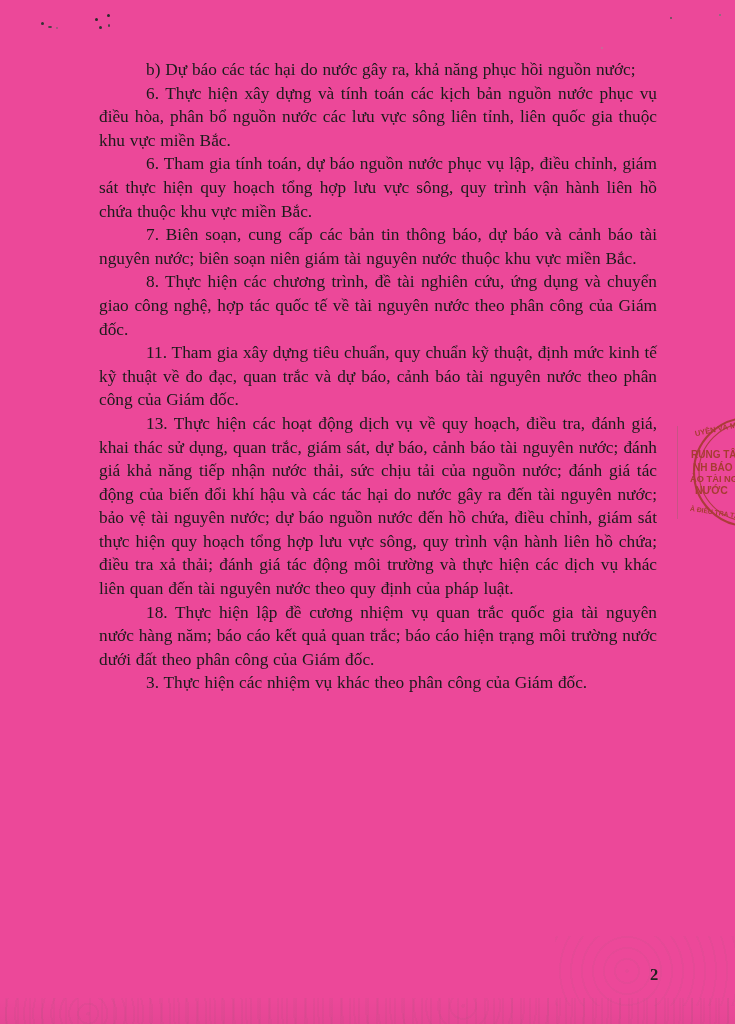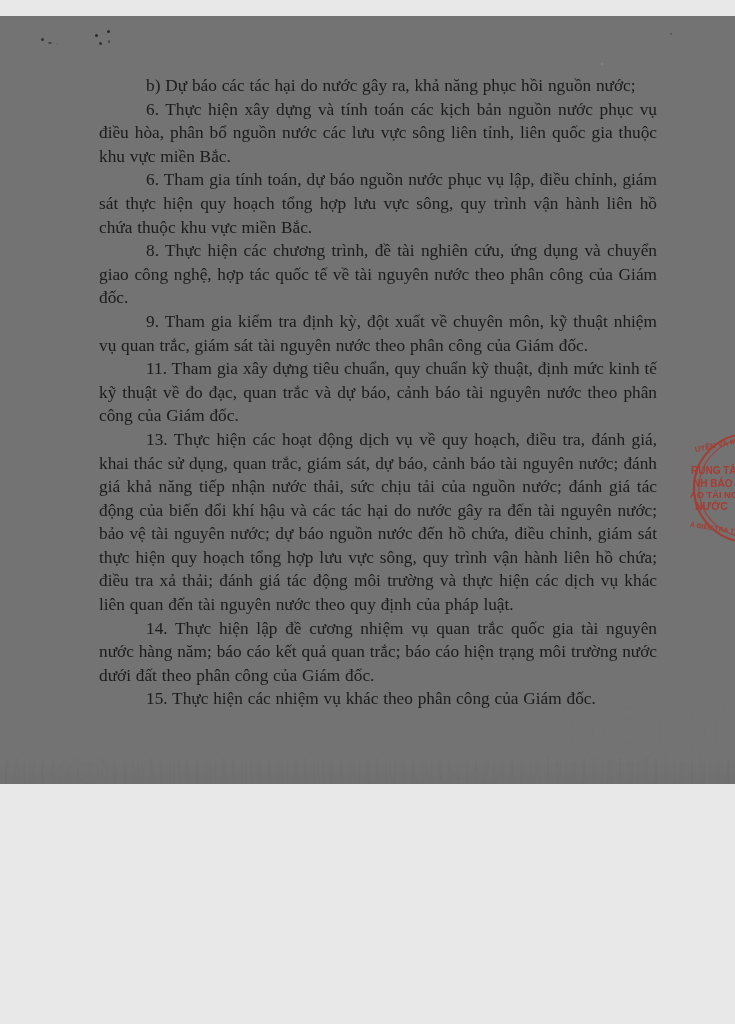--- a/index.html
+++ b/index.html
@@ -1,21 +1,21 @@
 <!DOCTYPE html>
 <html><head>
 <meta charset="utf-8">
 <style>
   html, body { margin: 0; padding: 0; background: #e8e8e8; }
   .page {
     position: relative;
     width: 735px;
-    height: 768px;
-    margin: 16px auto;
-    background: #737373;
+    height: 1024px;
+    margin: 0 auto;
+    background: #ec4899;
     overflow: hidden;
     font-family: "Liberation Serif", "DejaVu Serif", serif;
     color: #1b1b1b;
   }
   .content {
     position: absolute;
     left: 99px;
     top: 58px;
     width: 558px;
     font-size: 17.3px;
@@ -94,26 +94,26 @@
   <span class="speck" style="left:108px;top:24px;width:2px;height:3px;background:#444;"></span>
 
   <span class="speck" style="left:670px;top:17px;width:2px;height:2px;background:#555;"></span>
   <span class="speck" style="left:719px;top:14px;width:2px;height:2px;background:#777;"></span>
   <span class="speck" style="left:601px;top:47px;width:2px;height:2px;background:#999;opacity:.5;"></span>
 
   <div class="content">
     <p class="para">b) Dự báo các tác hại do nước gây ra, khả năng phục hồi nguồn nước;</p>
     <p class="para">6. Thực hiện xây dựng và tính toán các kịch bản nguồn nước phục vụ điều hòa, phân bổ nguồn nước các lưu vực sông liên tỉnh, liên quốc gia thuộc khu vực miền Bắc.</p>
     <p class="para">6. Tham gia tính toán, dự báo nguồn nước phục vụ lập, điều chỉnh, giám sát thực hiện quy hoạch tổng hợp lưu vực sông, quy trình vận hành liên hồ chứa thuộc khu vực miền Bắc.</p>
+    <p class="para">7. Biên soạn, cung cấp các bản tin thông báo, dự báo và cảnh báo tài nguyên nước; biên soạn niên giám tài nguyên nước thuộc khu vực miền Bắc.</p>
     <p class="para">8. Thực hiện các chương trình, đề tài nghiên cứu, ứng dụng và chuyển giao công nghệ, hợp tác quốc tế về tài nguyên nước theo phân công của Giám đốc.</p>
-    <p class="para">9. Tham gia kiểm tra định kỳ, đột xuất về chuyên môn, kỹ thuật nhiệm vụ quan trắc, giám sát tài nguyên nước theo phân công của Giám đốc.</p>
     <p class="para">11. Tham gia xây dựng tiêu chuẩn, quy chuẩn kỹ thuật, định mức kinh tế kỹ thuật về đo đạc, quan trắc và dự báo, cảnh báo tài nguyên nước theo phân công của Giám đốc.</p>
     <p class="para">13. Thực hiện các hoạt động dịch vụ về quy hoạch, điều tra, đánh giá, khai thác sử dụng, quan trắc, giám sát, dự báo, cảnh báo tài nguyên nước; đánh giá khả năng tiếp nhận nước thải, sức chịu tải của nguồn nước; đánh giá tác động của biến đổi khí hậu và các tác hại do nước gây ra đến tài nguyên nước; bảo vệ tài nguyên nước; dự báo nguồn nước đến hồ chứa, điều chỉnh, giám sát thực hiện quy hoạch tổng hợp lưu vực sông, quy trình vận hành liên hồ chứa; điều tra xả thải; đánh giá tác động môi trường và thực hiện các dịch vụ khác liên quan đến tài nguyên nước theo quy định của pháp luật.</p>
-    <p class="para">14. Thực hiện lập đề cương nhiệm vụ quan trắc quốc gia tài nguyên nước hàng năm; báo cáo kết quả quan trắc; báo cáo hiện trạng môi trường nước dưới đất theo phân công của Giám đốc.</p>
-    <p class="para">15. Thực hiện các nhiệm vụ khác theo phân công của Giám đốc.</p>
+    <p class="para">18. Thực hiện lập đề cương nhiệm vụ quan trắc quốc gia tài nguyên nước hàng năm; báo cáo kết quả quan trắc; báo cáo hiện trạng môi trường nước dưới đất theo phân công của Giám đốc.</p>
+    <p class="para">3. Thực hiện các nhiệm vụ khác theo phân công của Giám đốc.</p>
   </div>
 
   <div class="fold-line"></div>
 
   <svg class="stamp-svg" viewBox="0 0 47 122" xmlns="http://www.w3.org/2000/svg">
     <circle cx="60" cy="60" r="54" fill="none" stroke="#a63c32" stroke-width="2.1" opacity="0.92"></circle>
     <circle cx="60" cy="60" r="49" fill="none" stroke="#a63c32" stroke-width="1.1" opacity="0.85"></circle>
     <text class="stamp-text" x="7" y="24" font-size="7.6" transform="rotate(-12 8 22)">UYÊN VÀ M</text>
     <text class="stamp-text" x="3" y="46" font-size="10">RUNG TÂ</text>
     <text class="stamp-text" x="5" y="58.5" font-size="10">NH BÁO</text>

